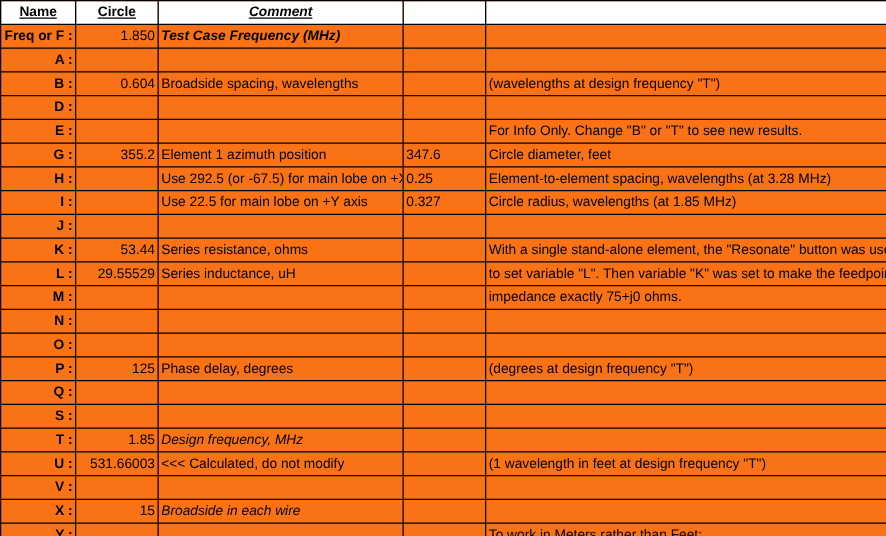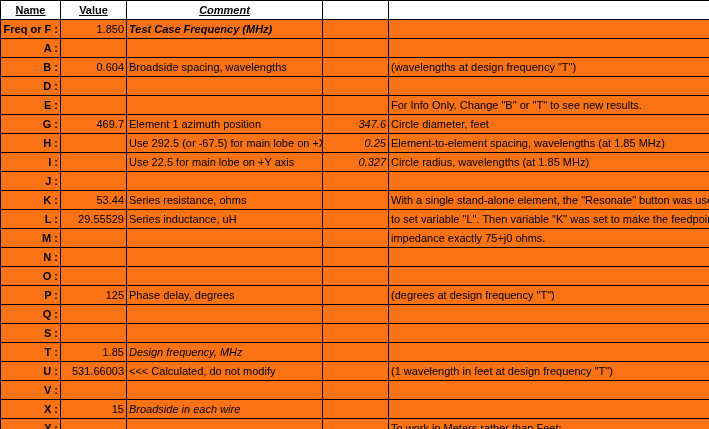--- a/index.html
+++ b/index.html
@@ -56,23 +56,22 @@
   }
   .val {
     text-align: right;
     padding-right: 3px;
   }
   .cmt {
     text-align: left;
     padding-left: 4px;
   }
   .num-right {
-    text-align: right;
+    text-align: left;
     padding-right: 3px;
-    font-style: italic;
   }
   .txt-left {
     text-align: left;
     padding-left: 4px;
   }
   
   .merge-right { border-right: none; font-style: italic; }
   .merge-left { border-left: none; }
 </style>
 </head>
@@ -83,21 +82,21 @@
     <colgroup>
       <col class="c-name">
       <col class="c-value">
       <col class="c-comment">
       <col class="c-d">
       <col class="c-e">
     </colgroup>
     <tbody id="tbody">
       <tr class="hdr">
         <td class="u">Name</td>
-        <td class="u">Value</td>
+        <td class="u">Circle</td>
         <td class="u merge-right">Comment</td>
         <td class="merge-left merge-right"></td>
         <td class="merge-left"></td>
       </tr>
     <tr>
           <td class="name">Freq or F :</td>
           <td class="val">1.850</td>
           <td class="cmt merge-right" style="font-weight: bold; margin-left: 20px;">Test Case Frequency (MHz)</td>
           <td class="num-right merge-left"></td>
           <td class="txt-left"></td>
@@ -125,31 +124,31 @@
         </tr>
         <tr>
           <td class="name">E :</td>
           <td class="val"></td>
           <td class="cmt"></td>
           <td class="num-right"></td>
           <td class="txt-left">For Info Only.  Change "B" or "T" to see new results.</td>
         </tr>
         <tr>
           <td class="name">G :</td>
-          <td class="val">469.7</td>
+          <td class="val">355.2</td>
           <td class="cmt">Element 1 azimuth position</td>
           <td class="num-right">347.6</td>
           <td class="txt-left">Circle diameter, feet</td>
         </tr>
         <tr>
           <td class="name">H :</td>
           <td class="val"></td>
           <td class="cmt">Use 292.5 (or -67.5) for main lobe on +X axis</td>
           <td class="num-right">0.25</td>
-          <td class="txt-left">Element-to-element spacing, wavelengths (at 1.85 MHz)</td>
+          <td class="txt-left">Element-to-element spacing, wavelengths (at 3.28 MHz)</td>
         </tr>
         <tr>
           <td class="name">I :</td>
           <td class="val"></td>
           <td class="cmt">Use 22.5 for main lobe on +Y axis</td>
           <td class="num-right">0.327</td>
           <td class="txt-left">Circle radius, wavelengths (at 1.85 MHz)</td>
         </tr>
         <tr>
           <td class="name">J :</td>

